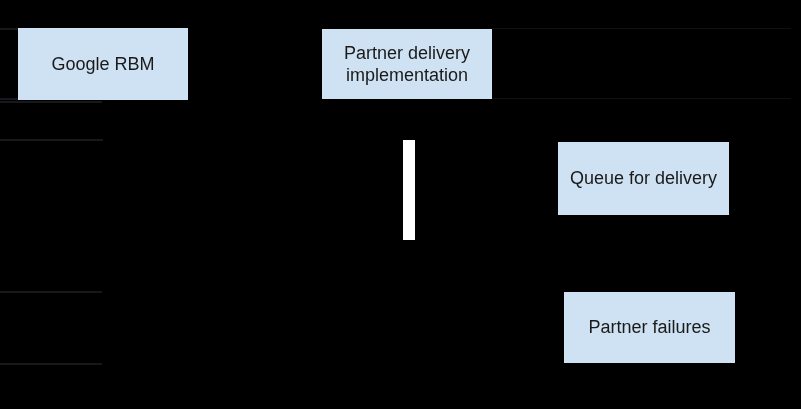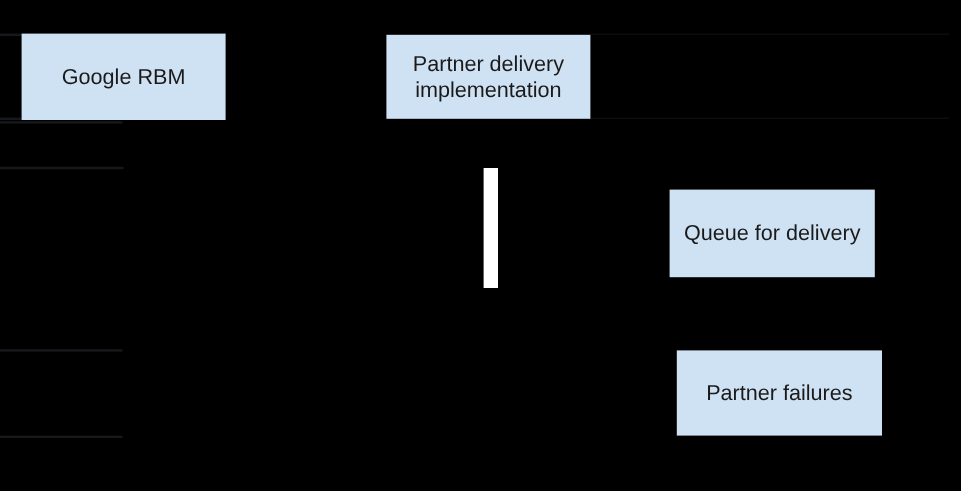--- a/index.html
+++ b/index.html
@@ -55,21 +55,21 @@
   <div class="line" style="left: 0px; top: 363px; width: 102px; height: 2px;"></div>
 
   <div class="node" style="left: 18px; top: 28px; width: 170px; height: 72px;">
     <span>Google RBM</span>
   </div>
 
   <div class="node" style="left: 322px; top: 29px; width: 170px; height: 70px;">
     <span>Partner delivery implementation</span>
   </div>
 
-  <div class="node" style="left: 558px; top: 142px; width: 171px; height: 73px; margin-top: 16px;">
+  <div class="node" style="left: 558px; top: 142px; width: 171px; height: 73px;">
     <span>Queue for delivery</span>
   </div>
 
   <div class="node" style="left: 564px; top: 292px; width: 171px; height: 71px;">
     <span>Partner failures</span>
   </div>
 
   <div class="activation-bar" style="left: 403px; top: 140px; width: 12px; height: 100px;"></div>
 
 </div>

